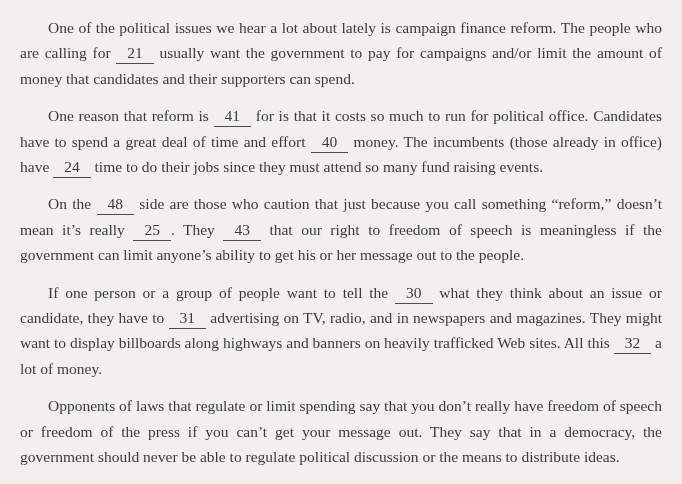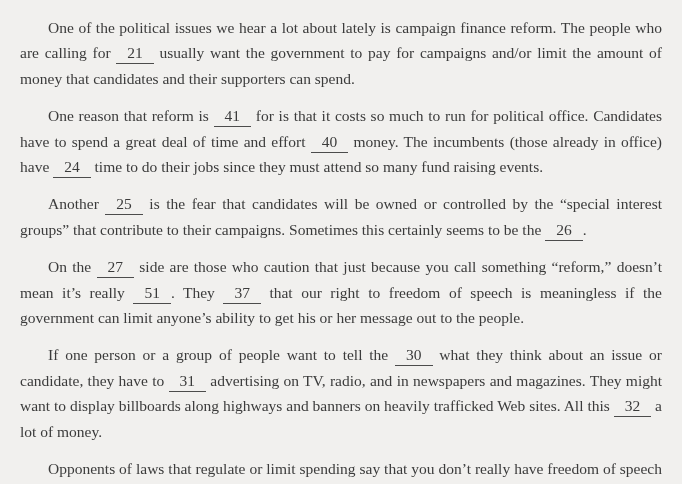--- a/index.html
+++ b/index.html
@@ -32,17 +32,16 @@
     line-height: 20px;
     white-space: nowrap;
   }
 </style>
 </head>
 <body>
 
 <div class="page">
     <p class="para">One of the political issues we hear a lot about lately is campaign finance reform. The people who are calling for <span class="blank">21</span> usually want the government to pay for campaigns and/or limit the amount of money that candidates and their supporters can spend.</p>
     <p class="para">One reason that reform is <span class="blank">41</span> for is that it costs so much to run for political office. Candidates have to spend a great deal of time and effort <span class="blank">40</span> money. The incumbents (those already in office) have <span class="blank">24</span> time to do their jobs since they must attend so many fund raising events.</p>
-    <p class="para">Another <span class="blank">25</span> is the fear that candidates will be owned or controlled by the “special interest groups” that contribute to their campaigns. Sometimes this certainly seems to be the <span class="blank">26</span>.</p>
-    <p class="para">On the <span class="blank">27</span> side are those who caution that just because you call something “reform,” doesn’t mean it’s really <span class="blank">51</span>. They <span class="blank">37</span> that our right to freedom of speech is meaningless if the government can limit anyone’s ability to get his or her message out to the people.</p>
+    <p class="para">On the <span class="blank">48</span> side are those who caution that just because you call something “reform,” doesn’t mean it’s really <span class="blank">25</span>. They <span class="blank">43</span> that our right to freedom of speech is meaningless if the government can limit anyone’s ability to get his or her message out to the people.</p>
     <p class="para">If one person or a group of people want to tell the <span class="blank">30</span> what they think about an issue or candidate, they have to <span class="blank">31</span> advertising on TV, radio, and in newspapers and magazines. They might want to display billboards along highways and banners on heavily trafficked Web sites. All this <span class="blank">32</span> a lot of money.</p>
     <p class="para">Opponents of laws that regulate or limit spending say that you don’t really have freedom of speech or freedom of the press if you can’t get your message out. They say that in a democracy, the government should never be able to regulate political discussion or the means to distribute ideas.</p>
   </div>
 
 </body></html>

